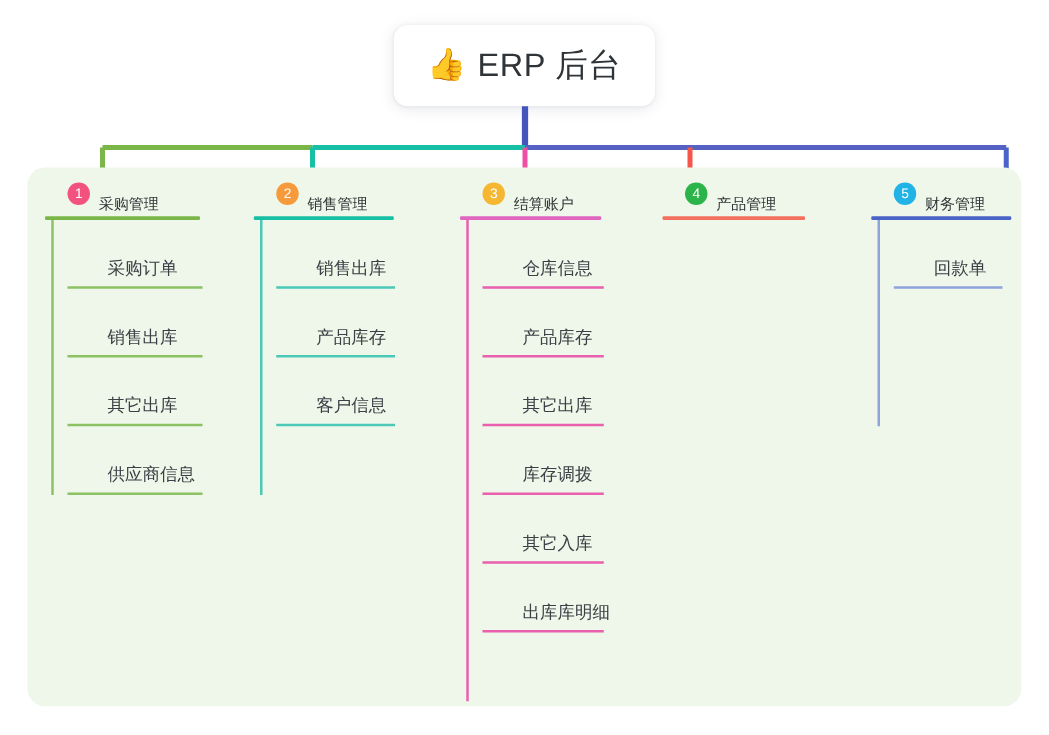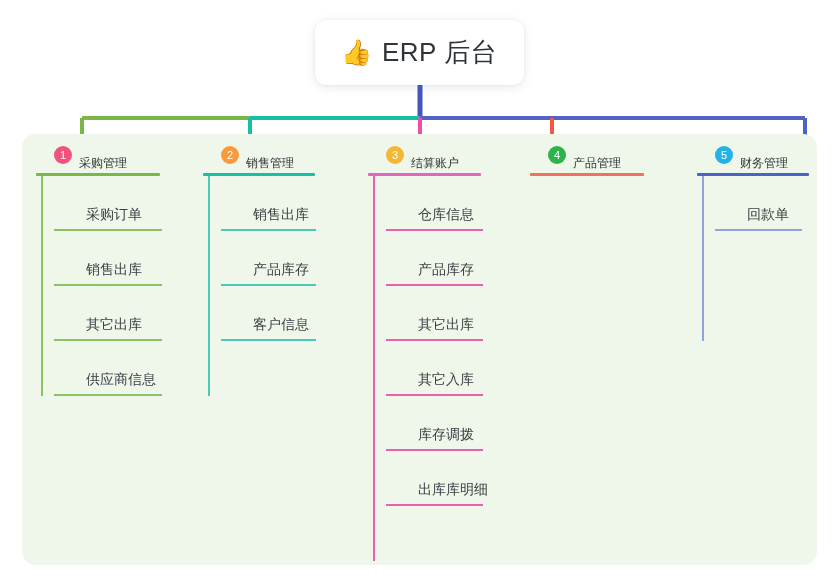--- a/index.html
+++ b/index.html
@@ -221,25 +221,25 @@
           </div>
           <div class="leaf">
             <span class="leaf-label">产品库存</span>
             <span class="leaf-rule" style="width: 97px; background: rgb(234, 95, 174);"></span>
           </div>
           <div class="leaf">
             <span class="leaf-label">其它出库</span>
             <span class="leaf-rule" style="width: 97px; background: rgb(234, 95, 174);"></span>
           </div>
           <div class="leaf">
+            <span class="leaf-label">库存调拨</span>
+            <span class="leaf-rule" style="width: 97px; background: rgb(234, 95, 174);"></span>
+          </div>
+          <div class="leaf">
             <span class="leaf-label">其它入库</span>
-            <span class="leaf-rule" style="width: 97px; background: rgb(234, 95, 174);"></span>
-          </div>
-          <div class="leaf">
-            <span class="leaf-label">库存调拨</span>
             <span class="leaf-rule" style="width: 97px; background: rgb(234, 95, 174);"></span>
           </div>
           <div class="leaf">
             <span class="leaf-label">出库库明细</span>
             <span class="leaf-rule" style="width: 97px; background: rgb(234, 95, 174);"></span>
           </div>
         </div>
       </div>
       <div class="column" style="left: 508px; width: 150px;">
         <div class="col-head">

